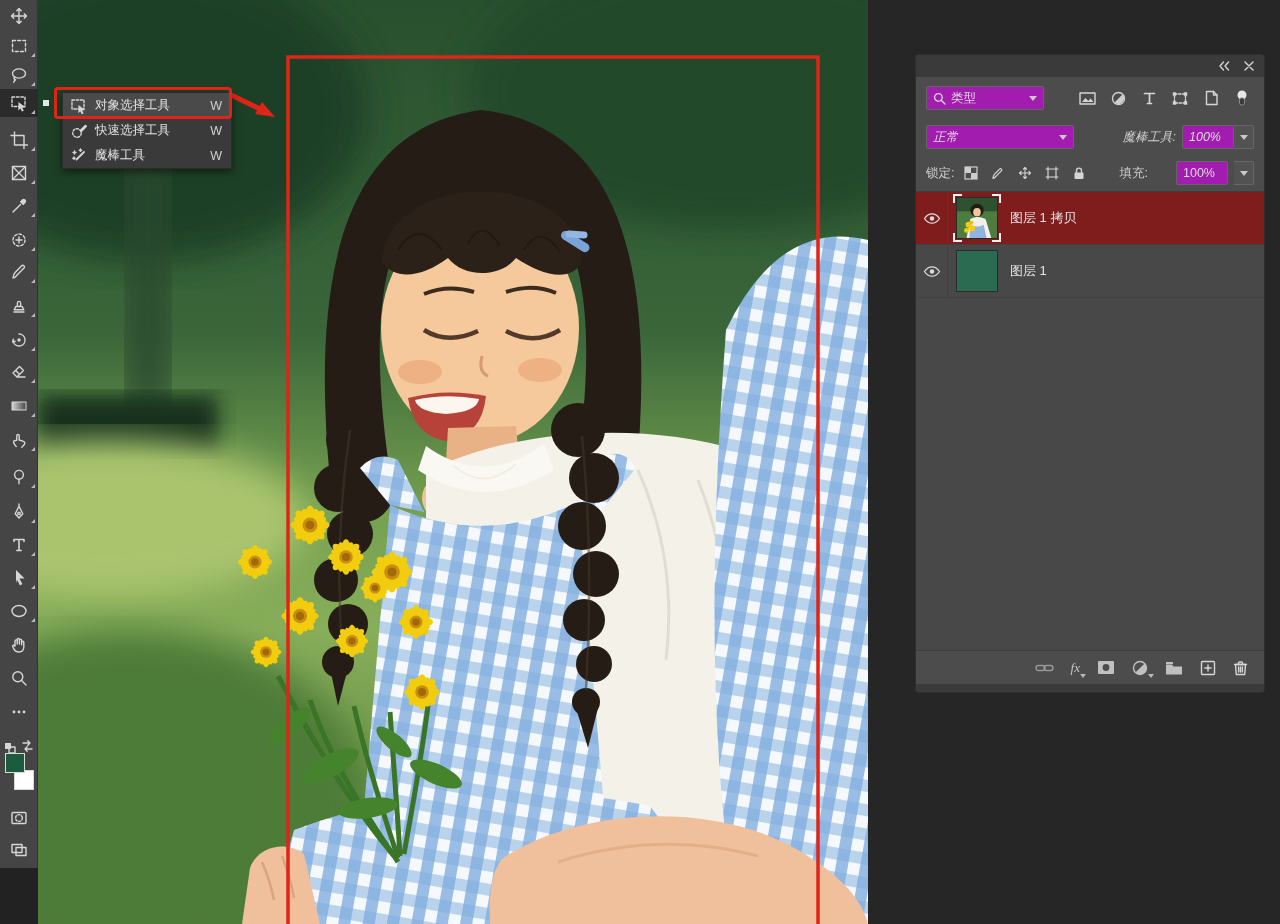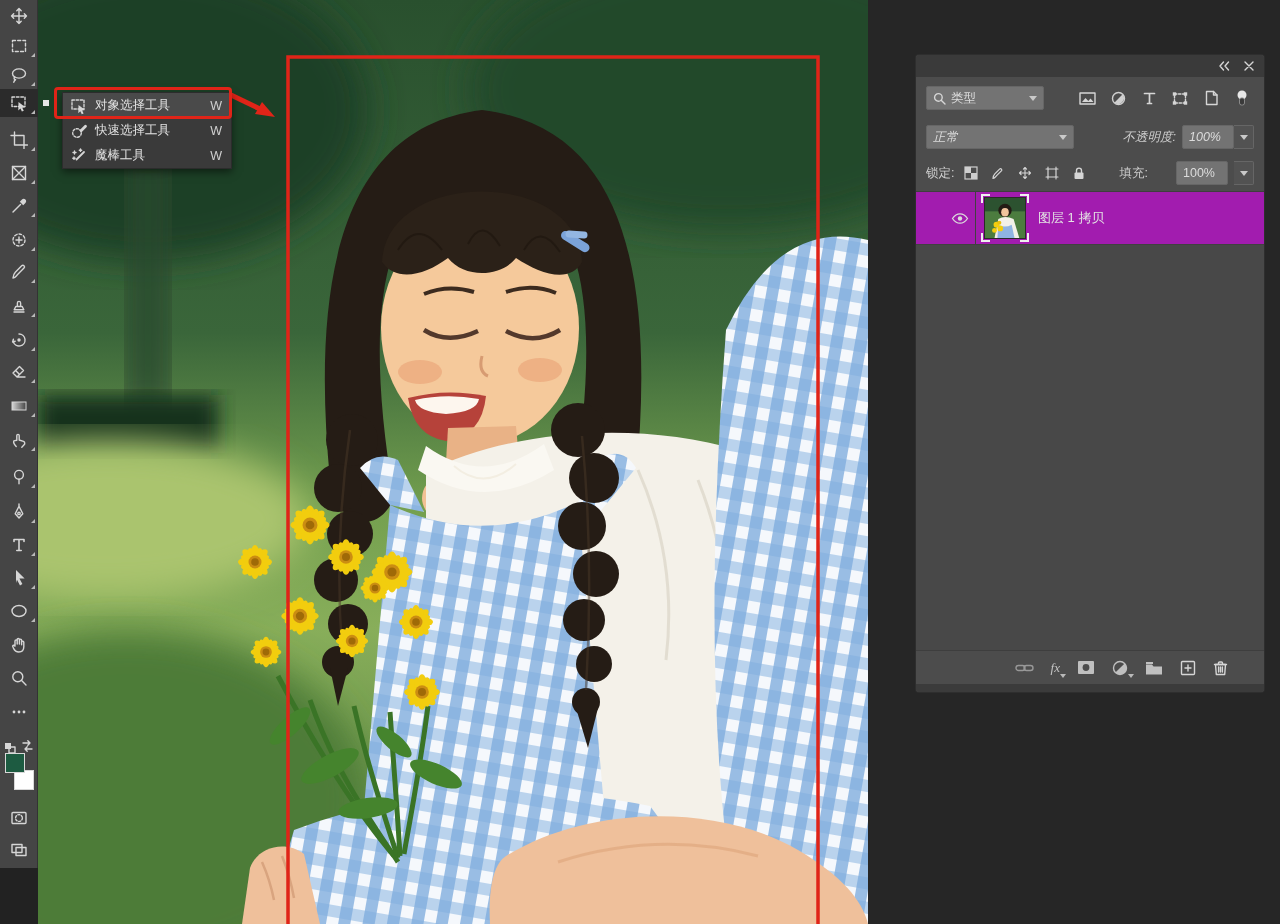--- a/index.html
+++ b/index.html
@@ -50,50 +50,50 @@
   .p-head .hbtn { background:none; border:none; cursor:pointer; display:flex; }
   .p-tabs { height:30px; background:#3a3a3a; display:flex; align-items:stretch; }
   .tab { display:flex; align-items:center; justify-content:center; padding:0 16px;
     font-size:13px; color:#bdbdbd; cursor:pointer; border:none; background:none; }
   .tab.active { background:#4c4c4c; color:#e8e8e8; }
   .p-tabs .spacer { flex:1; }
   .hambtn { background:none; border:none; cursor:pointer; padding:0 10px; display:flex; align-items:center; }
 
   .row { display:flex; align-items:center; padding:0 10px; }
   .filter-row { height:42px; gap:7px; }
-  .field { display:flex; align-items:center; background:#737373; border:1px solid #666;
+  .field { display:flex; align-items:center; background:#a21caf; border:1px solid #666;
     border-radius:2px; height:24px; color:#dcdcdc; font-size:12.5px; padding:0 6px; cursor:pointer; }
   .field .chev { margin-left:auto; }
   .chev { width:0; height:0; border-left:4px solid transparent; border-right:4px solid transparent;
     border-top:5px solid #c9c9c9; display:inline-block; }
   .fbtn { background:none; border:none; cursor:pointer; display:flex; align-items:center;
     justify-content:center; width:24px; height:22px; }
   .blend-row { height:36px;font-style:italic; }
   .lock-row { height:36px; gap:6px; }
   .lbl { color:#cfcfcf; font-size:12.5px; white-space:nowrap; }
   .valbox { width:52px; justify-content:flex-start; }
   .chevbtn { width:20px; height:24px; background:#525252; border:1px solid #666; border-left:none;
     display:flex; align-items:center; justify-content:center; cursor:pointer; border-radius:0 2px 2px 0; }
 
   .list { flex:1; background:#484848; border-top:1px solid #3e3e3e; overflow:hidden; }
   .lrow { display:flex; align-items:center; height:53px; border-bottom:1px solid #414141; cursor:pointer; }
-  .lrow.sel { background:#a21caf;padding-left:28px; }
+  .lrow.sel { background:#7f1d1d; }
   .eyecell { width:32px; align-self:stretch; display:flex; align-items:center; justify-content:center;
     border-right:1px solid #414141; background:none; border-top:none; border-left:none; border-bottom:none; cursor:pointer; }
   .thumbwrap { position:relative; width:42px; height:42px; margin-left:8px; flex:0 0 42px; cursor:pointer; }
   .thumb { width:42px; height:42px; border:1px solid #2a2a2a; }
   .brk { position:absolute; width:9px; height:9px; border:2px solid #f0f0f0; }
   .brk.tl { left:-3px; top:-3px; border-right:none; border-bottom:none; }
   .brk.tr { right:-3px; top:-3px; border-left:none; border-bottom:none; }
   .brk.bl { left:-3px; bottom:-3px; border-right:none; border-top:none; }
   .brk.br { right:-3px; bottom:-3px; border-left:none; border-top:none; }
   .lname { margin-left:12px; font-size:13px; color:#e4e4e4; }
 
   .p-footer { height:34px; background:#4c4c4c; border-top:1px solid #3e3e3e;
-    display:flex; align-items:center; justify-content:flex-end; gap:17px; padding-right:36px; }
+    display:flex; align-items:center; justify-content:flex-end; gap:17px; padding-right:16px; }
   .pfbtn { background:none; border:none; cursor:pointer; display:flex; align-items:center; position:relative; }
   .fxtext { font-size:13px; font-style:italic; color:#c3c3c3; font-family:"Liberation Serif",serif; }
   .caret { position:absolute; right:-6px; bottom:-2px; border-left:3.5px solid transparent;
     border-right:3.5px solid transparent; border-top:4px solid #b9b9b9; }
   .grip { height:8px; background:#3b3b3b; border-radius:0 0 3px 3px; cursor:ns-resize; }
 </style>
 </head>
 <body>
 
 <div class="app">
@@ -495,21 +495,21 @@
           </svg>
         </button>
     </div>
 
     <div class="row blend-row">
       <div class="field" style="width:148px">
         <span>正常</span>
         <span class="chev"></span>
       </div>
       <span style="flex:1"></span>
-      <span class="lbl" style="margin-right:6px">不透明度:</span>
+      <span class="lbl" style="margin-right:6px">魔棒工具:</span>
       <div class="field valbox">
           <span>100%</span>
         </div>
       <button class="chevbtn">
           <span class="chev"></span>
         </button>
     </div>
 
     <div class="row lock-row">
       <span class="lbl">锁定:</span>
@@ -573,20 +573,32 @@
             <circle cx="10" cy="34" r="2.6" fill="#f2cd0e"></circle>
               <circle cx="15" cy="26" r="2.2" fill="#e8c10c"></circle>
           </svg>
           <span class="brk tl"></span>
           <span class="brk tr"></span>
           <span class="brk bl"></span>
           <span class="brk br"></span>
         </div>
         <span class="lname">图层 1 拷贝</span>
       </div>
+      <div class="lrow">
+        <button class="eyecell">
+            <svg width="18" height="13">
+              <path d="M1.5 6.5C3.6 3.3 6.3 1.8 9 1.8s5.4 1.5 7.5 4.7C14.4 9.7 11.7 11.2 9 11.2S3.6 9.7 1.5 6.5z" fill="none" stroke="#dcdcdc" stroke-width="1.3"></path>
+              <circle cx="9" cy="6.5" r="2.2" fill="#dcdcdc"></circle>
+            </svg>
+          </button>
+        <div class="thumbwrap">
+          <div class="thumb" style="background:#2a6b52"></div>
+        </div>
+        <span class="lname">图层 1</span>
+      </div>
     </div>
 
     <div class="p-footer">
       <button class="pfbtn" style="opacity:.55">
           <svg width="19" height="12" class="ico">
             <rect x="1" y="3.5" width="9" height="5" rx="2.5"></rect>
             <rect x="9" y="3.5" width="9" height="5" rx="2.5"></rect>
           </svg>
         </button>
       <button class="pfbtn">

